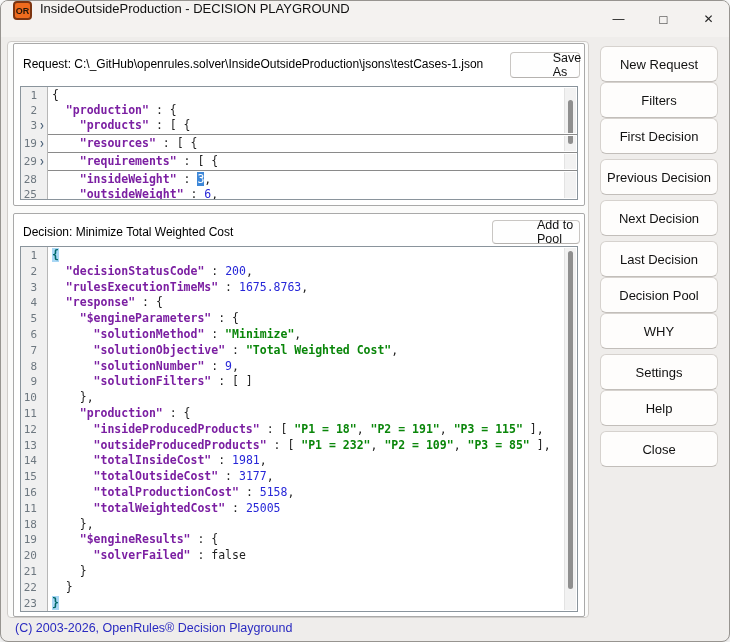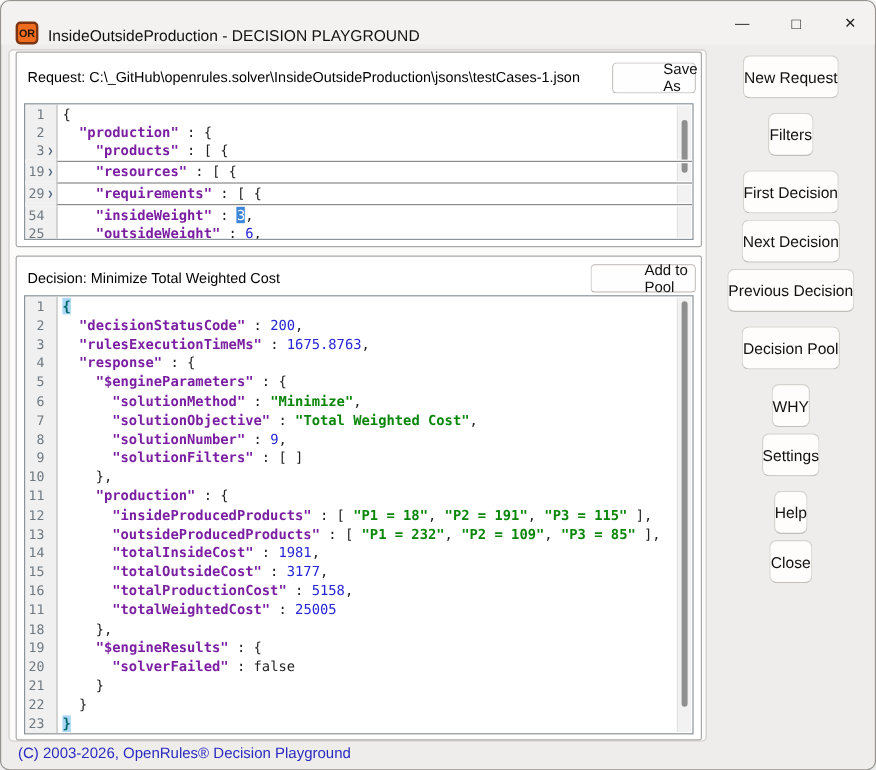--- a/index.html
+++ b/index.html
@@ -4,21 +4,21 @@
 <style>
   html,body{margin:0;padding:0;background:#ffffff;}
   *{box-sizing:border-box;}
   .window{
     position:relative;width:730px;height:642px;
     border:1px solid #979490;border-radius:8px;overflow:hidden;
     background:#efedeb;font-family:"Liberation Sans",sans-serif;
     box-shadow:0 2px 10px rgba(0,0,0,.18);
   }
   
-  .titlebar{position:absolute;left:0;top:0;width:730px;height:36px;background:#f4f2f0;display:flex;align-items:flex-end;}
+  .titlebar{position:absolute;left:0;top:0;width:730px;height:36px;background:#f4f2f0;display:flex;align-items:flex-start;}
   .app-icon{width:19px;height:19px;margin-left:12px;border-radius:4px;background:var(--icon-bg,#ef6b1e);
     border:2px solid #7c3410;color:#23160a;font-weight:bold;font-size:9px;display:flex;align-items:center;justify-content:center;}
   .title-text{margin-left:8px;font-size:13px;color:#111;}
   .win-controls{margin-left:auto;display:flex;height:100%;}
   .win-btn{width:45px;height:100%;display:flex;align-items:center;justify-content:center;font-size:12px;color:#222;cursor:default;}
   .win-btn.max{font-size:13px;}
   
   .main-panel{position:absolute;left:6px;top:40px;width:582px;height:577px;background:#fbfbfa;border:1px solid #cfccc9;border-radius:4px;}
   .groupbox{position:absolute;background:#ffffff;border:1px solid #a9a9a9;border-radius:2px;}
   .request-box{left:12px;top:42px;width:572px;height:163px;}
@@ -50,21 +50,21 @@
   .tk-hl{background:var(--hl-bg,#a9d7f5);color:var(--hl-fg,#006868);font-weight:bold;}
   .collapse-line{height:3px;background:#fff;position:relative;}
   .collapse-line::before{content:"";position:absolute;left:0;top:0;bottom:0;width:26px;background:#f0f0f0;border-right:1px solid #b7b7b7;}
   .collapse-line::after{content:"";position:absolute;left:27px;right:0;top:1px;border-top:1px solid #8a8a8a;}
   .vscroll{position:absolute;top:1px;right:1px;bottom:1px;width:12px;background:#f2f2f2;border-left:1px solid #e3e3e3;}
   .vthumb{position:absolute;right:3px;width:5px;background:#8f8f8f;border-radius:3px;}
   .request-editor .vthumb{top:12px;height:44px;}
   .decision-editor .vthumb{top:3px;height:338px;}
   
   .sidebar{position:absolute;left:592px;top:36px;width:132px;padding-top:9px;display:flex;flex-direction:column;align-items:center;}
-  .btn-group{display:flex;flex-direction:column;margin-bottom:12px;width:118px;align-items:center;}
+  .btn-group{display:flex;flex-direction:column;margin-bottom:0;width:118px;}
   .side-btn{height:36px;margin-bottom:5px;background:#fefdfc;border:1px solid #d6d2ce;border-bottom-color:#c2beba;
     border-radius:6px;font-family:"Liberation Sans",sans-serif;font-size:13px;color:#111;
     display:flex;align-items:center;justify-content:center;cursor:default;}
   .btn-group .side-btn:last-child{margin-bottom:0;}
   
   .footer{position:absolute;left:14px;top:620px;font-size:12.5px;color:var(--footer,#2a2ac0);}
 </style>
 </head>
 <body>
 
@@ -91,21 +91,21 @@
         <div class="vthumb"></div>
       </div>
     <div class="ed-line"><span class="lnum">1</span><span class="fold"></span><span class="code"><span class="tk-p">{</span></span></div>
         <div class="ed-line"><span class="lnum">2</span><span class="fold"></span><span class="code"><span class="tk-t">  </span><span class="tk-k">"production"</span><span class="tk-p"> : {</span></span></div>
         <div class="ed-line"><span class="lnum">3</span><span class="fold">❯</span><span class="code"><span class="tk-t">    </span><span class="tk-k">"products"</span><span class="tk-p"> : [ {</span></span></div>
         <div class="collapse-line"></div>
         <div class="ed-line"><span class="lnum">19</span><span class="fold">❯</span><span class="code"><span class="tk-t">    </span><span class="tk-k">"resources"</span><span class="tk-p"> : [ {</span></span></div>
         <div class="collapse-line"></div>
         <div class="ed-line"><span class="lnum">29</span><span class="fold">❯</span><span class="code"><span class="tk-t">    </span><span class="tk-k">"requirements"</span><span class="tk-p"> : [ {</span></span></div>
         <div class="collapse-line"></div>
-        <div class="ed-line"><span class="lnum">54</span><span class="fold"></span><span class="code"><span class="tk-t">    </span><span class="tk-k">"insideWeight"</span><span class="tk-p"> : </span><span class="tk-sel">3</span><span class="tk-p">,</span></span></div>
+        <div class="ed-line"><span class="lnum">28</span><span class="fold"></span><span class="code"><span class="tk-t">    </span><span class="tk-k">"insideWeight"</span><span class="tk-p"> : </span><span class="tk-sel">3</span><span class="tk-p">,</span></span></div>
         <div class="ed-line"><span class="lnum">25</span><span class="fold"></span><span class="code"><span class="tk-t">    </span><span class="tk-k">"outsideWeight"</span><span class="tk-p"> : </span><span class="tk-n">6</span><span class="tk-p">,</span></span></div>
       </div>
   </div>
 
   <div class="groupbox decision-box">
     <div class="box-label">Decision: Minimize Total Weighted Cost</div>
     <div class="mini-btn add-pool">Add to Pool</div>
     <div class="editor decision-editor" id="decision-editor">
       <div class="gutter-sep"></div>
       <div class="vscroll">
@@ -139,22 +139,23 @@
 
   <div class="sidebar" id="sidebar">
       <div class="btn-group">
         <div class="side-btn">New Request</div>
       </div>
       <div class="btn-group">
         <div class="side-btn">Filters</div>
       </div>
       <div class="btn-group">
         <div class="side-btn">First Decision</div>
+        <div class="side-btn">Previous Decision</div>
         <div class="side-btn">Next Decision</div>
-        <div class="side-btn">Previous Decision</div>
+        <div class="side-btn">Last Decision</div>
       </div>
       <div class="btn-group">
         <div class="side-btn">Decision Pool</div>
       </div>
       <div class="btn-group">
         <div class="side-btn">WHY</div>
         <div class="side-btn">Settings</div>
       </div>
       <div class="btn-group">
         <div class="side-btn">Help</div>

